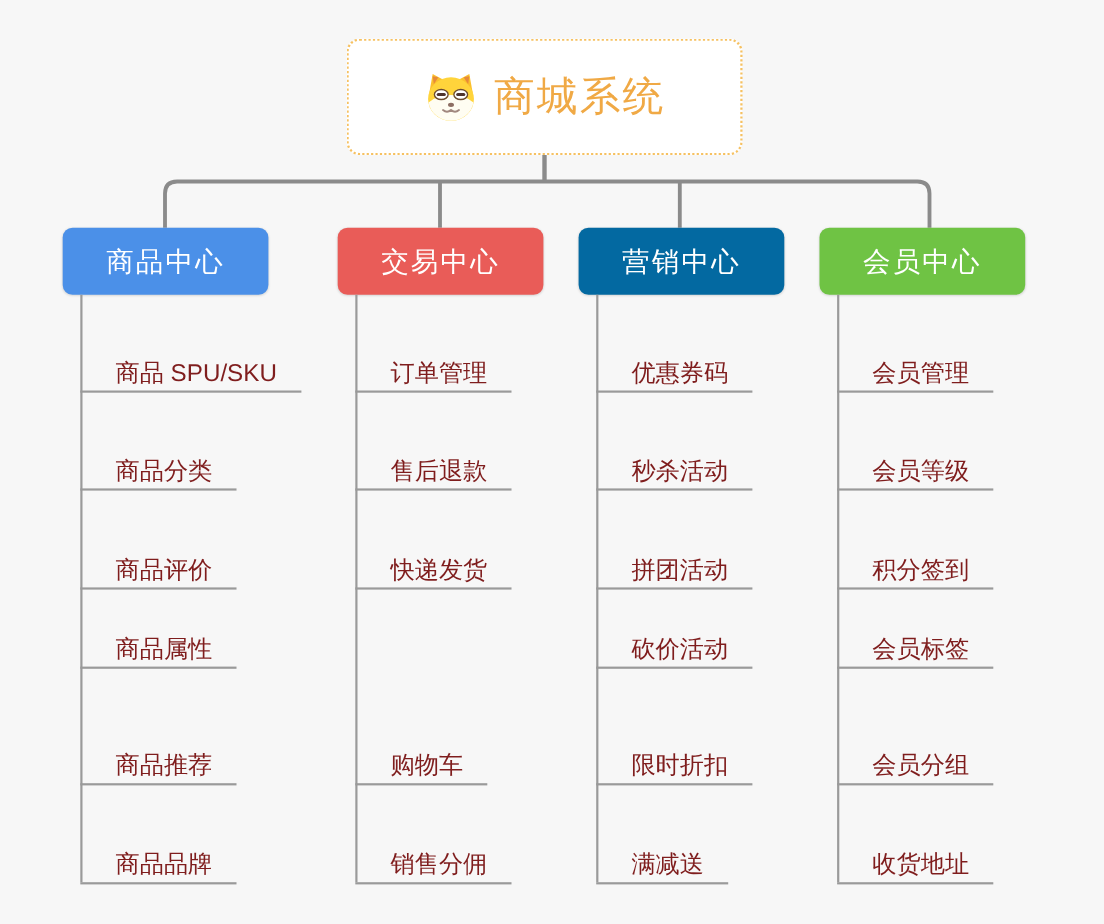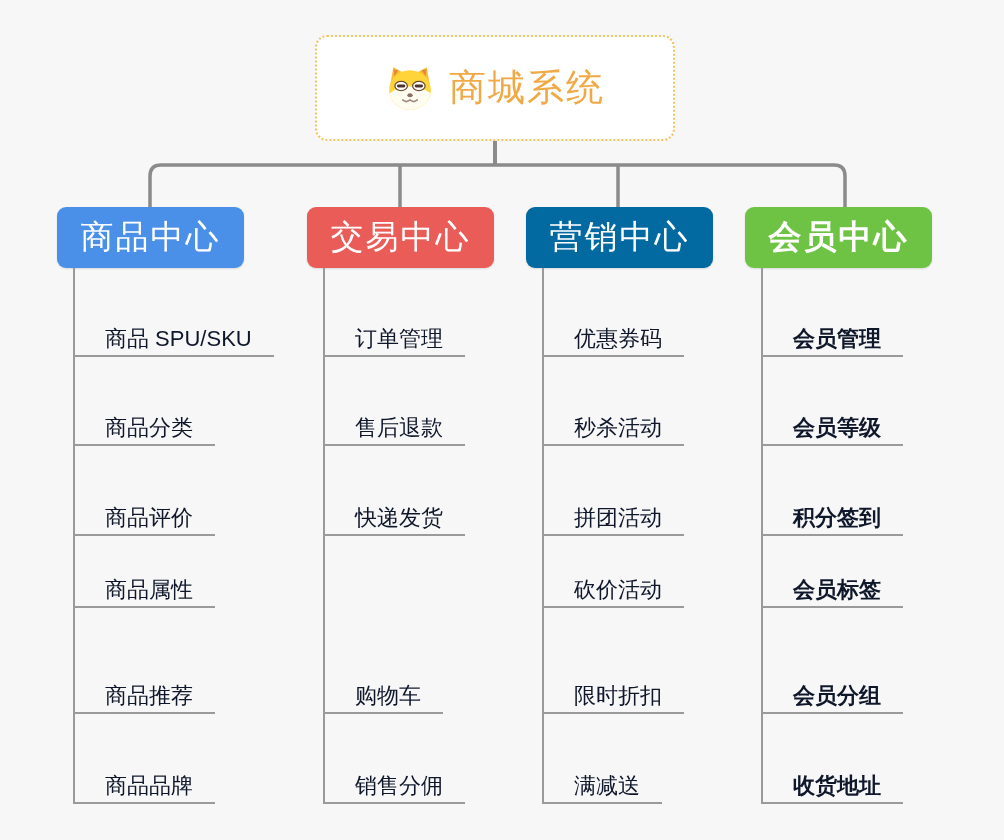--- a/index.html
+++ b/index.html
@@ -33,39 +33,39 @@
     color:#f0a945;
     letter-spacing:2px;
     white-space:nowrap;
   }
   .doge{width:50px;height:46px;display:block;}
   
   .column{position:absolute;top:207px;width:250px;height:620px;}
   .col-1{left:57px;}
   .col-2{left:307px;}
   .col-3{left:526px;}
-  .col-4{left:745px;font-weight:bold;}
+  .col-4{left:745px;}
   .branch-box{
     position:absolute;left:0;top:0;width:187px;height:61px;
     border-radius:9px;
     display:flex;align-items:center;justify-content:center;
-    color:#ffffff;font-size:33px;letter-spacing:2px;
+    color:#ffffff;font-size:25px;letter-spacing:2px;
     white-space:nowrap;
     box-shadow:0 1px 2px rgba(0,0,0,0.12);
     cursor:pointer;
   }
   .trunk{
     position:absolute;left:16px;top:61px;width:2px;height:534px;
     background:#9a9a9a;
   }
   .leaf{
     position:absolute;left:16px;
     padding:0 22px 2px 32px;
     border-bottom:2px solid #9a9a9a;
-    font-size:22px;color:#0f172a;
+    font-size:22px;color:#7f1d1d;
     line-height:29px;white-space:nowrap;
     cursor:pointer;
   }
   .leaf-1{top:117px;}
   .leaf-2{top:206px;}
   .leaf-3{top:296px;}
   .leaf-4{top:368px;}
   .leaf-5{top:474px;}
   .leaf-6{top:564px;}
 </style>

